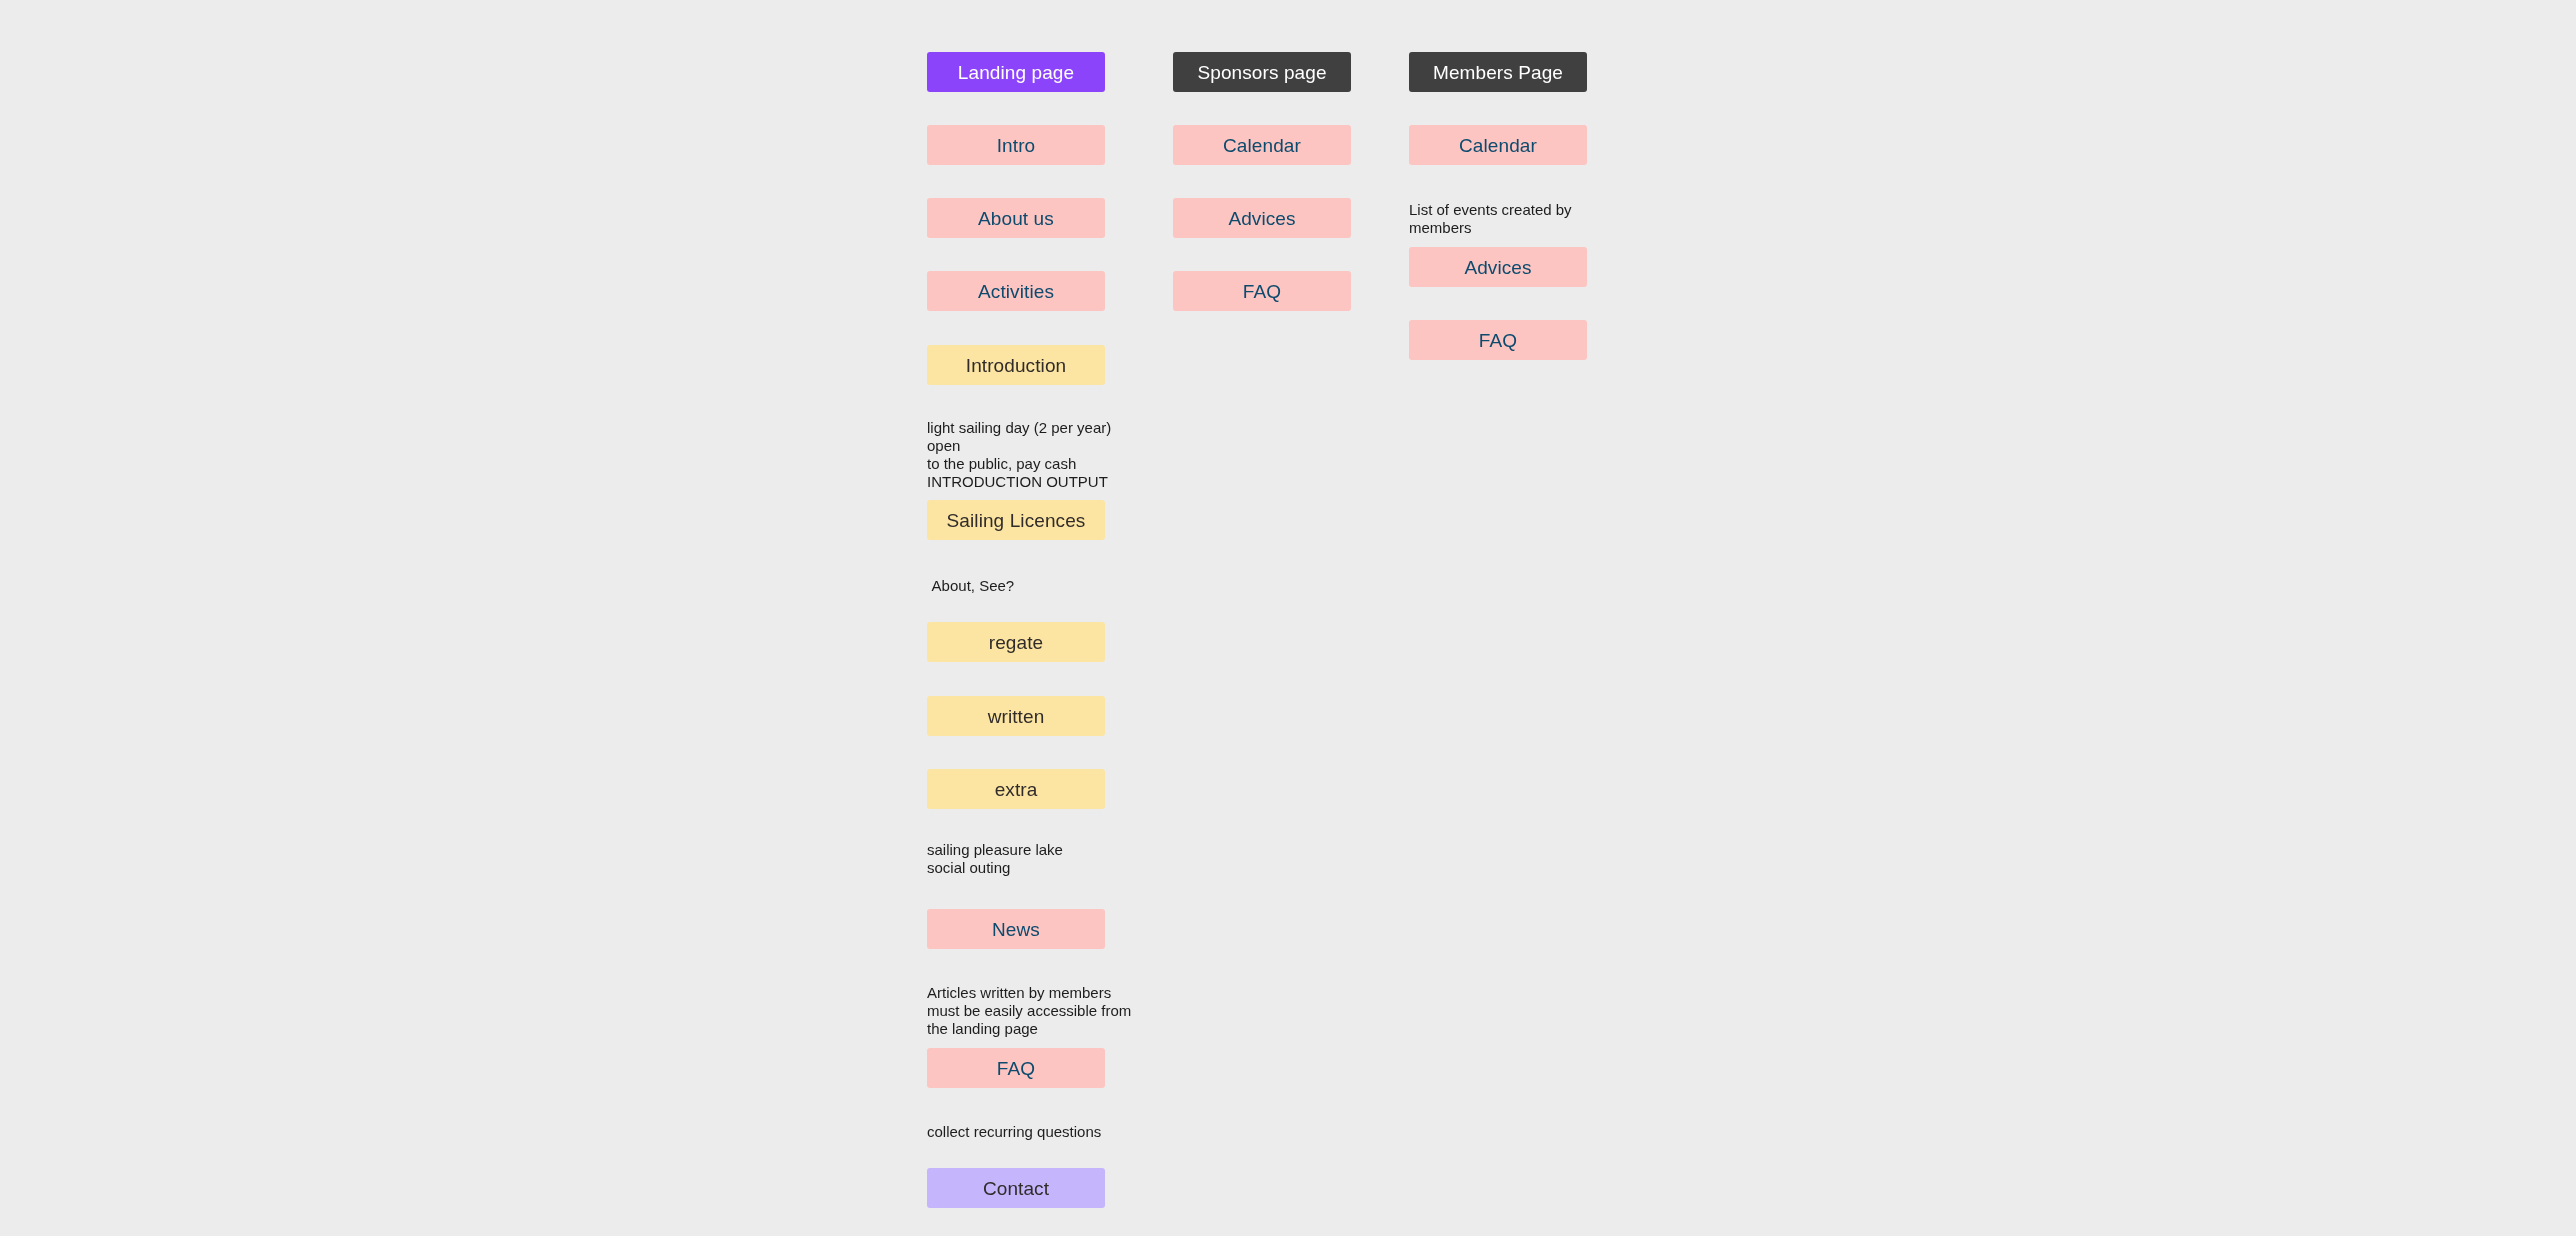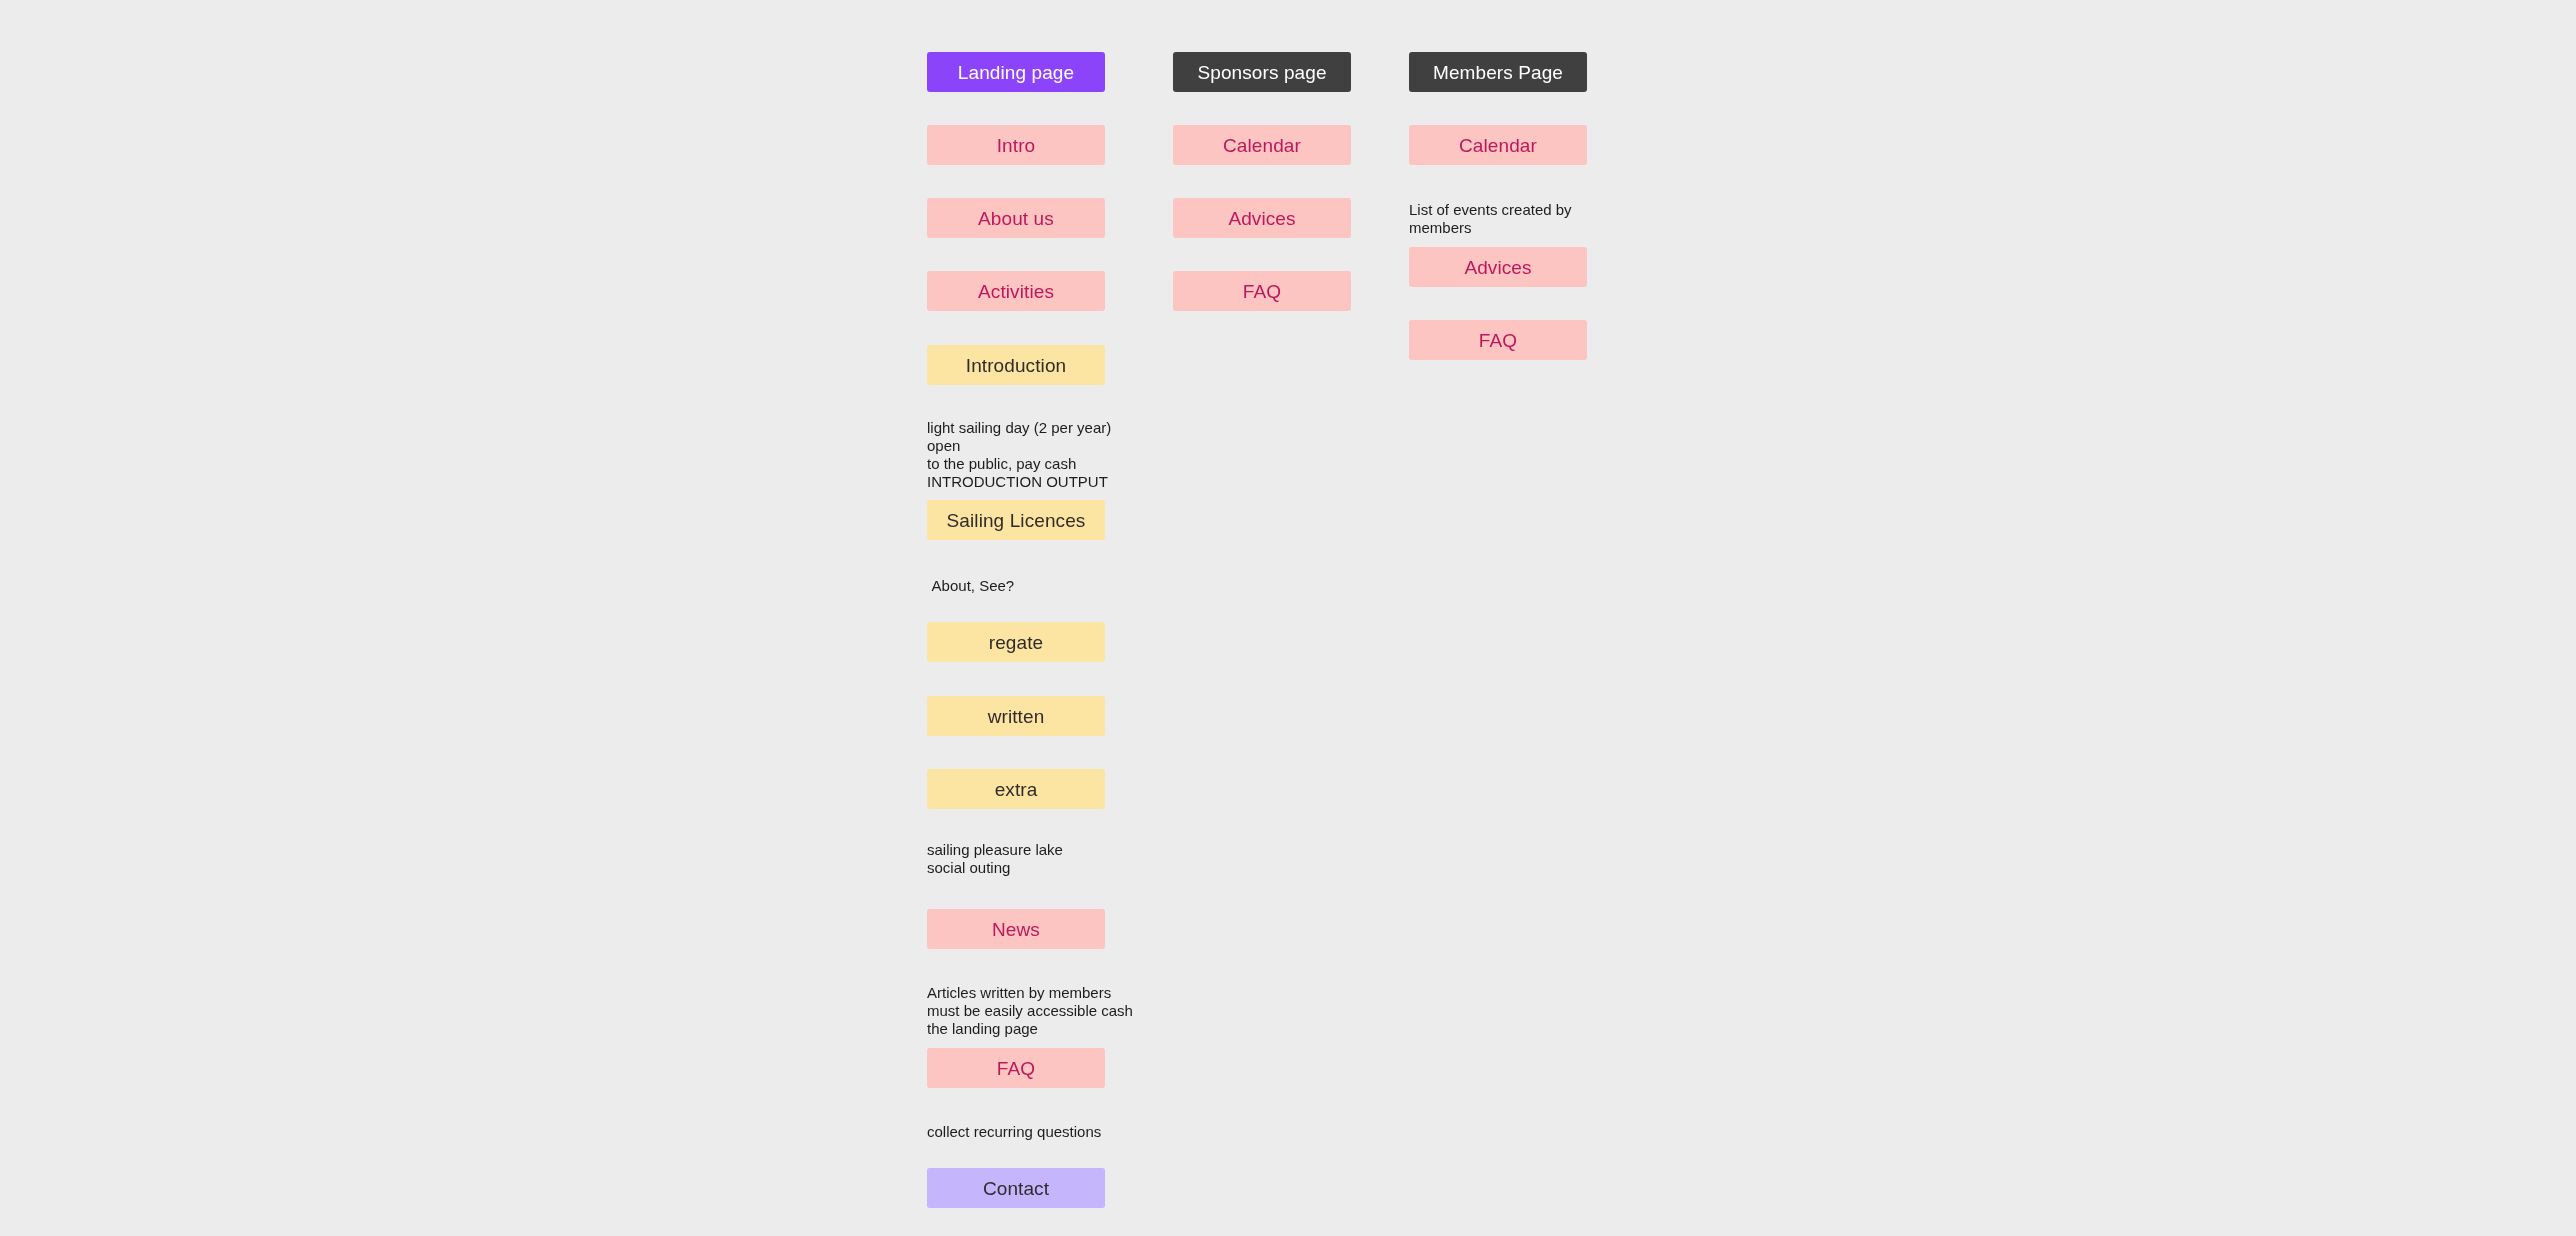--- a/index.html
+++ b/index.html
@@ -49,21 +49,21 @@
     padding: 0 3.5px;
     text-align: center;
     white-space: nowrap;
   }
 
   .node.header {
     color: #ffffff;
   }
   .node.purple { background: #8c44fa; }
   .node.blue   { background: #404040; }
-  .node.pink   { background: #fcc5c1; color: #be185d; }
+  .node.pink   { background: #fcc5c1; color: #0c4a6e; }
   .node.yellow { background: #fce5a2; color: #312c2a; }
   .node.cyan   { background: #c4b5fd; color: #312c2a; }
 
   .note {
     position: absolute;
     left: 0;
     width: 190px;
     font-size: 15px;
     line-height: 18px;
     color: #1d1d1d;
@@ -102,21 +102,21 @@
     <div class="node yellow" style="top:680px;">written</div>
 
     <div class="node yellow" style="top:753px;">extra</div>
 
     <div class="note" style="top:825px;">sailing pleasure lake
 social outing</div>
 
     <div class="node pink" style="top:893px;">News</div>
 
     <div class="note wide" style="top:968px;">Articles written by members
-must be easily accessible cash
+must be easily accessible from
 the landing page</div>
 
     <div class="node pink" style="top:1032px;">FAQ</div>
 
     <div class="note" style="top:1107px;">collect recurring questions</div>
 
     <div class="node cyan" style="top:1152px;">Contact</div>
   </div>
 
   <div class="column" id="col-sponsors">

